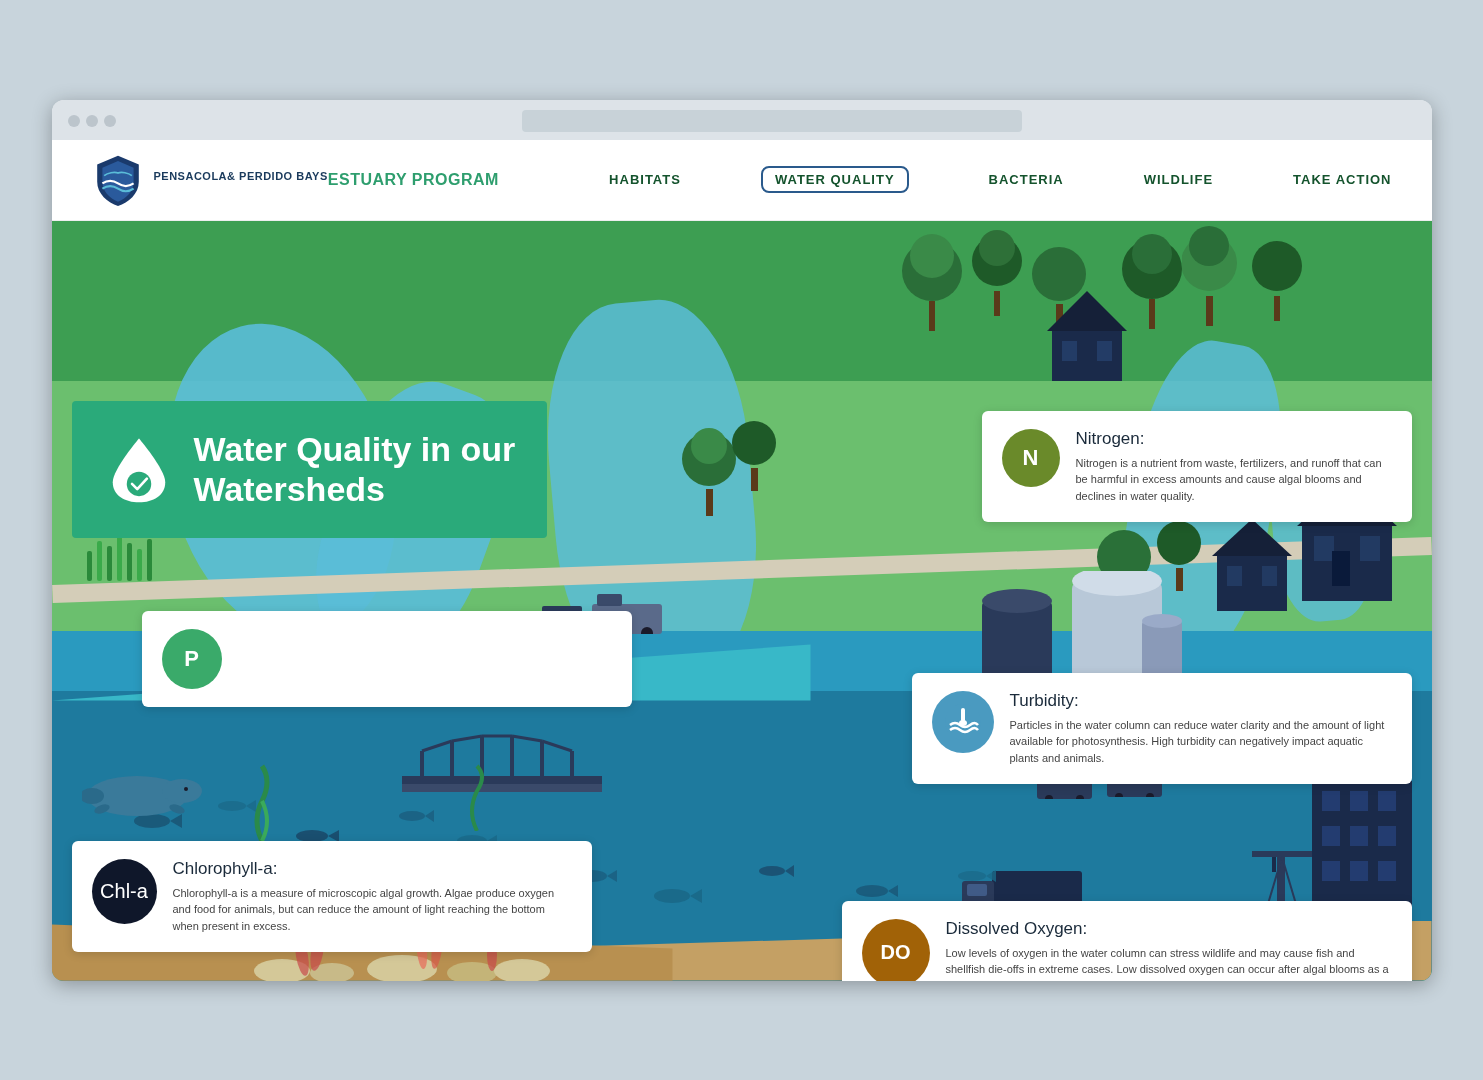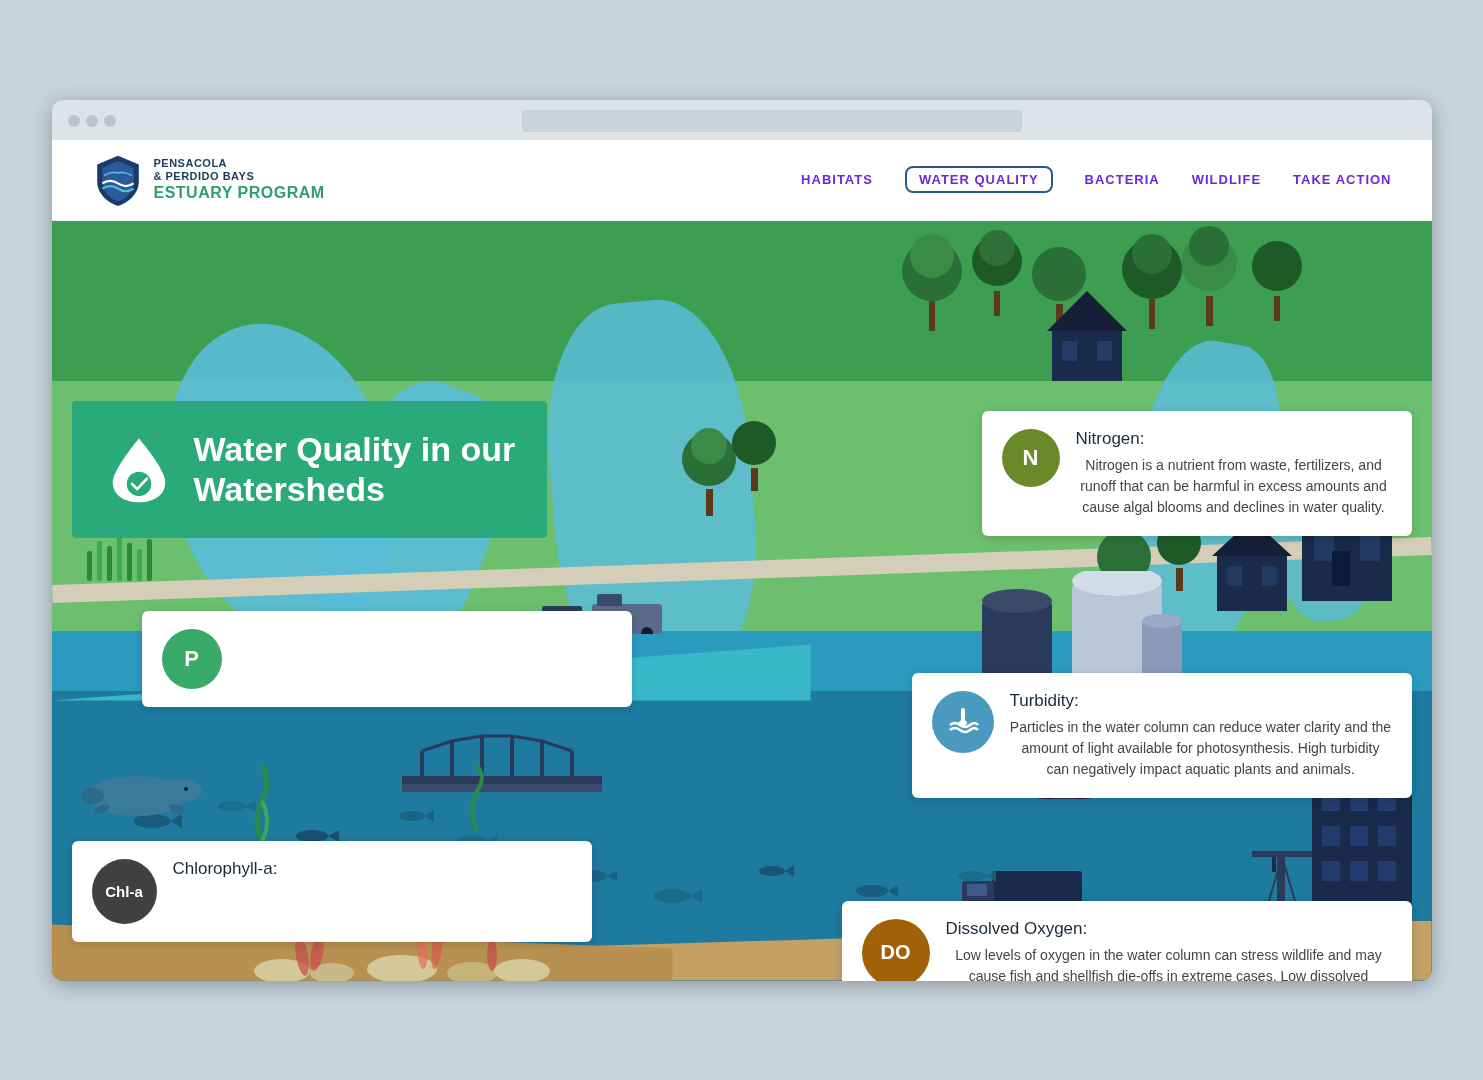--- a/index.html
+++ b/index.html
@@ -54,21 +54,21 @@
       display: flex;
       align-items: center;
       gap: 10px;
     }
     .logo-shield {
       width: 52px;
       height: 52px;
     }
     .logo-text {
       display: flex;
-      flex-direction: column;
+      flex-direction: row;
       line-height: 1.2;
     }
     .logo-top {
       font-size: 11px;
       font-weight: 700;
       color: #1a3a5c;
       letter-spacing: 0.5px;
     }
     .logo-bottom {
       font-size: 16px;
@@ -78,24 +78,25 @@
     }
     .site-nav {
       display: flex;
       align-items: center;
       gap: 32px;
     }
     .nav-item {
       font-size: 13px;
       font-weight: 700;
       letter-spacing: 1px;
-      color: #6d28d9;
+      color: #14532d;
       text-decoration: none;
       cursor: pointer;
       padding: 4px 0;
+      margin-left: 48px;
     }
     .nav-item.active {
       border: 2px solid #2a5a8c;
       padding: 4px 12px;
       border-radius: 8px;
     }
 
     
     .hero {
       position: relative;
@@ -131,24 +132,23 @@
       flex-shrink: 0;
       font-size: 18px;
     }
     .card-content h3 {
       font-size: 17px;
       font-weight: 400;
       color: #1a2a3a;
       margin-bottom: 6px;
     }
     .card-content p {
-      font-size: 14px;
+      font-size: 11px;
       color: #444;
       line-height: 1.5;
-      text-align: center;
     }
 
     
     .hero-title-card {
       position: absolute;
       top: 180px;
       left: 20px;
       background: #2aaa7a;
       padding: 28px 32px;
       border-radius: 4px;
@@ -528,25 +528,26 @@
           <ellipse cx="19" cy="20" rx="4" ry="3" fill="white"></ellipse>
         </svg>
       </div>
       <div class="card-content">
         <h3>Turbidity:</h3>
         <p>Particles in the water column can reduce water clarity and the amount of light available for photosynthesis. High turbidity can negatively impact aquatic plants and animals.</p>
       </div>
     </div>
 
     <div class="info-card chlorophyll-card">
-      <div class="card-icon-circle" style="width:65px;height:65px;background:#404040;font-size:15px;font-weight:700;">
+      <div class="card-icon-circle" style="width:65px;height:65px;background:#0f172a;font-size:20px;font-weight:400;">
         <span>Chl-a</span>
       </div>
       <div class="card-content">
         <h3>Chlorophyll-a:</h3>
+        <p>Chlorophyll-a is a measure of microscopic algal growth. Algae produce oxygen and food for animals, but can reduce the amount of light reaching the bottom when present in excess.</p>
       </div>
     </div>
 
     <div class="info-card do-card">
       <div class="card-icon-circle" style="width:68px;height:68px;background:#a16207;font-size:20px;font-weight:700;">
         <span>DO</span>
       </div>
       <div class="card-content">
         <h3>Dissolved Oxygen:</h3>
         <p>Low levels of oxygen in the water column can stress wildlife and may cause fish and shellfish die-offs in extreme cases. Low dissolved oxygen can occur after algal blooms as a result of algal decomposition.</p>

